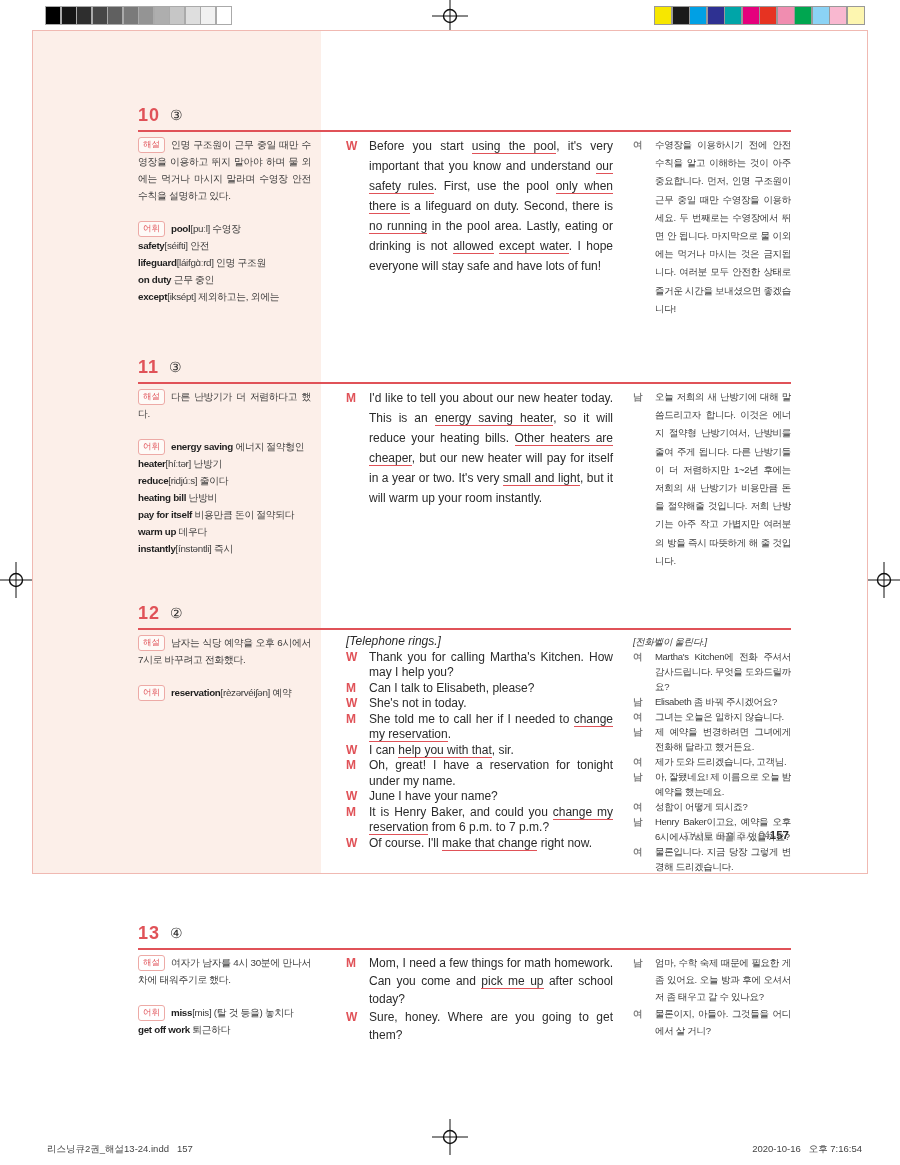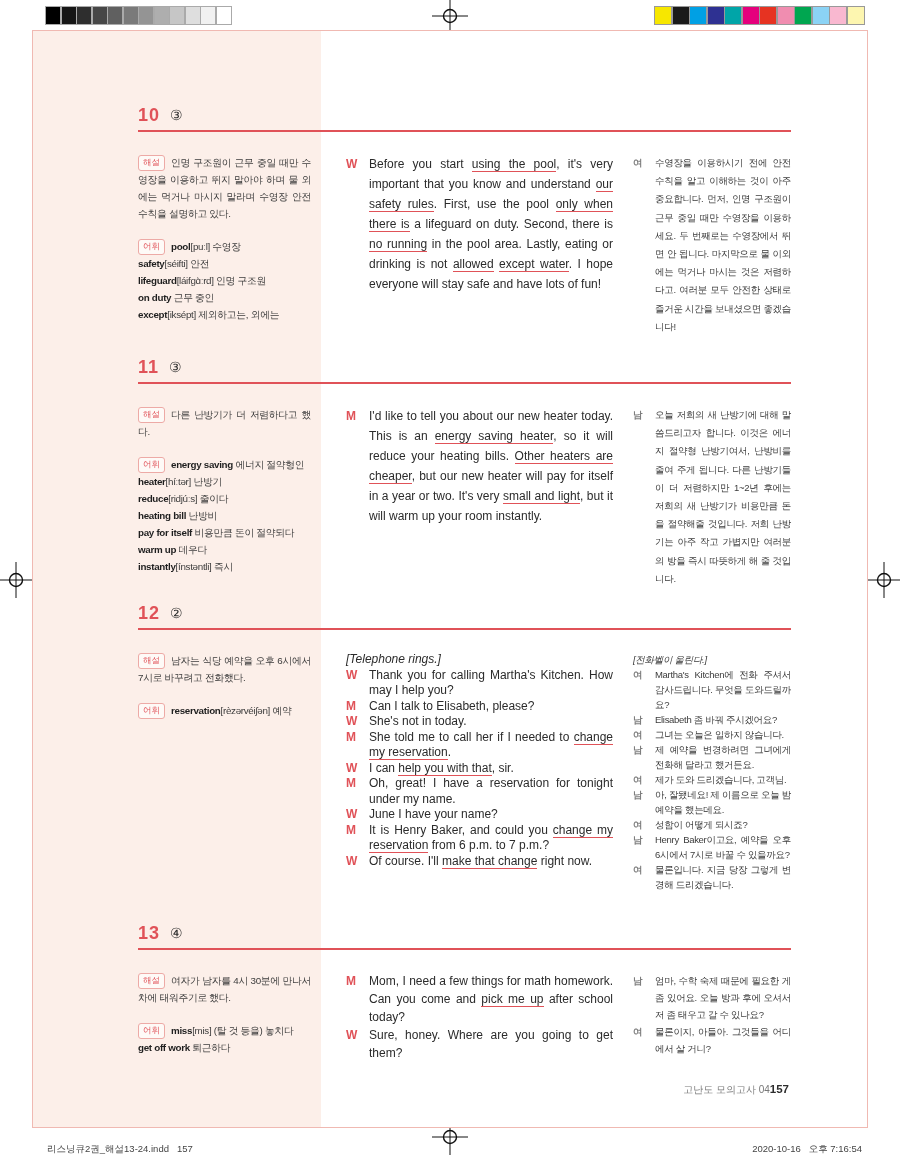--- a/index.html
+++ b/index.html
@@ -20,32 +20,32 @@
   .rm-top { left:432px; top:-2px; }
   .rm-left { left:-2px; top:562px; }
   .rm-right { left:866px; top:562px; }
   .rm-bottom { left:432px; top:1119px; }
   .printline { position:absolute; top:1143px; font-size:9.5px; color:#444; white-space:pre; }
   .pl-left { left:47px; }
   .pl-right { right:38px; }
 
   
   .sheet {
-    position:absolute; left:32px; top:30px; width:836px; height:1098px;
+    position:absolute; left:32px; top:30px; width:836px; height:844px;
     border:1px solid var(--pink-line); background:#fff;
   }
   .pinkcol { position:absolute; left:0; top:0; width:288px; height:100%; background:var(--pink-bg); }
 
   
   .qsection { position:absolute; left:105px; width:653px; }
   .qhead { height:20px; }
   .qnum { color:var(--accent); font-weight:bold; font-size:18px; letter-spacing:1px; }
   .qans { font-size:14px; color:#2f2f2f; margin-left:10px; vertical-align:1px; }
   .qrule { border-top:2px solid var(--accent); margin-top:5px; }
-  .qbody { display:flex; margin-top:22px; }
+  .qbody { display:flex; margin-top:4px; }
   .col-l { width:173px; margin-right:35px; font-size:9.8px; line-height:17px; color:#3c3c3c; letter-spacing:-0.3px; }
   .col-m { width:267px; margin-right:20px; font-size:12px; color:#2b2b2b; }
   .col-r { width:158px; font-size:9.5px; color:#3c3c3c; letter-spacing:-0.3px; }
   .block { margin-bottom:16px; text-align:justify; }
   .tag {
     display:inline-block; font-size:8.5px; line-height:normal; letter-spacing:0;
     color:var(--accent); border:1px solid #edaaa6; border-radius:3px;
     padding:1px 4px; margin-right:6px; background:rgba(255,255,255,.65); vertical-align:1px;
   }
   .vfirst b, .vitem b { color:#1f1f1f; }
@@ -128,21 +128,21 @@
           </div>
           <div class="col-m" style="line-height: 20px;">
             <div class="dline">
               <span class="spk">W</span>
               <span class="dtext"><span>Before you start </span><span class="u">using the pool</span><span>, it's very important that you know and understand </span><span class="u">our safety rules</span><span>. First, use the pool </span><span class="u">only when there is</span><span> a lifeguard on duty. Second, there is </span><span class="u">no running</span><span> in the pool area. Lastly, eating or drinking is not </span><span class="u">allowed</span><span> </span><span class="u">except water</span><span>. I hope everyone will stay safe and have lots of fun!</span></span>
             </div>
           </div>
           <div class="col-r" style="line-height: 18.2px;">
             <div class="dline">
               <span class="spk">여</span>
-              <span class="dtext">수영장을 이용하시기 전에 안전 수칙을 알고 이해하는 것이 아주 중요합니다. 먼저, 인명 구조원이 근무 중일 때만 수영장을 이용하세요. 두 번째로는 수영장에서 뛰면 안 됩니다. 마지막으로 물 이외에는 먹거나 마시는 것은 저렴하다고. 여러분 모두 안전한 상태로 즐거운 시간을 보내셨으면 좋겠습니다!</span>
+              <span class="dtext">수영장을 이용하시기 전에 안전 수칙을 알고 이해하는 것이 아주 중요합니다. 먼저, 인명 구조원이 근무 중일 때만 수영장을 이용하세요. 두 번째로는 수영장에서 뛰면 안 됩니다. 마지막으로 물 이외에는 먹거나 마시는 것은 금지됩니다. 여러분 모두 안전한 상태로 즐거운 시간을 보내셨으면 좋겠습니다!</span>
             </div>
           </div>
         </div>
       </section>
       <section class="qsection" style="top: 326px;">
         <div class="qhead"><span class="qnum">11</span><span class="qans">③</span></div>
         <div class="qrule"></div>
         <div class="qbody">
           <div class="col-l">
             <div class="block"><span class="tag">해설</span><span class="htext">다른 난방기가 더 저렴하다고 했다.</span></div>

